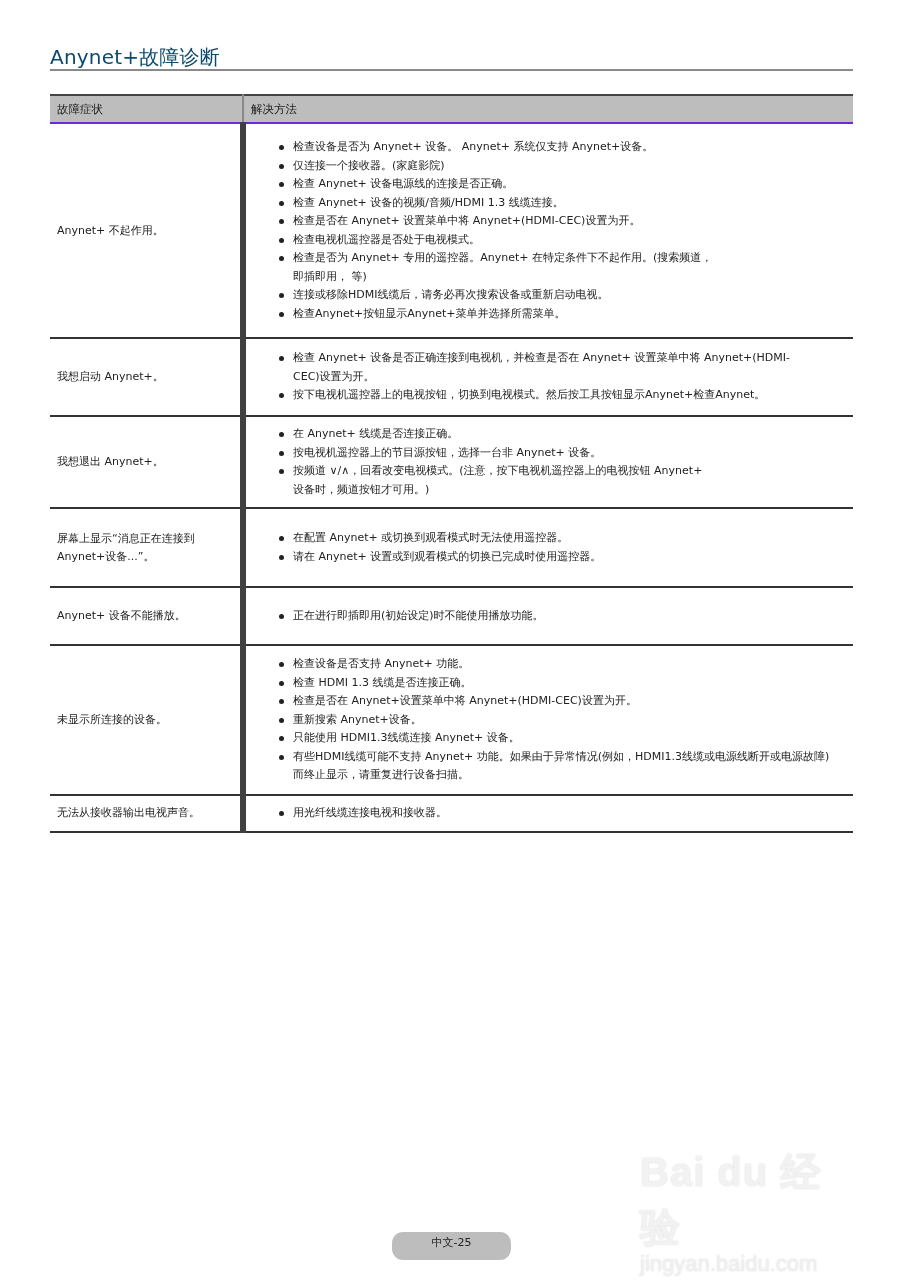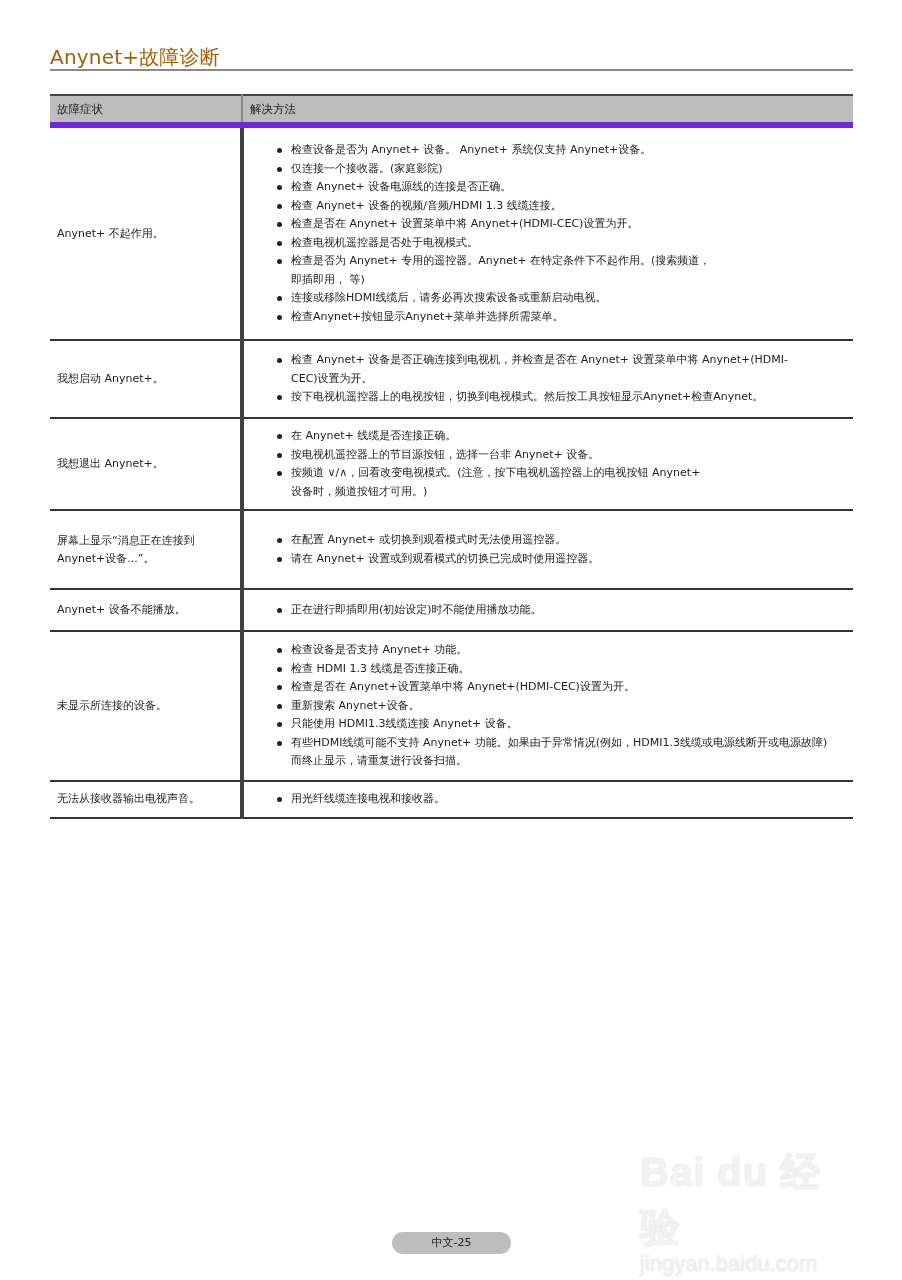--- a/index.html
+++ b/index.html
@@ -1,30 +1,30 @@
 <!DOCTYPE html>
 <html><head>
 <meta charset="utf-8">
 <style>
   html, body { margin:0; padding:0; background:#ffffff; }
   body { width:902px; height:1280px; position:relative; overflow:hidden;
          font-family:"DejaVu Sans", "Liberation Sans", sans-serif; color:#222; }
-  .title { position:absolute; left:50px; top:44px; font-size:20px; color:#a16207; letter-spacing:0.2px; }
+  .title { position:absolute; left:50px; top:44px; font-size:20px; color:#0c4a6e; letter-spacing:0.2px; }
   .title-rule { position:absolute; left:50px; top:69px; width:803px; height:2px; background:#8a8a8a; }
   table.tbl { position:absolute; left:50px; top:94px; width:803px; border-collapse:collapse; font-size:11px; }
   table.tbl th { background:#bdbdbd; text-align:left; font-weight:normal; height:26px; padding:0 7px;
-                 border-top:2px solid #444; border-bottom:6px solid #6d28d9; font-size:11.5px; }
+                 border-top:2px solid #444; border-bottom:2px solid #6d28d9; font-size:11.5px; }
   table.tbl td { vertical-align:middle; padding:0 7px; border-bottom:2px solid #333; }
-  .c1 { width:176px; border-right:4px solid #404040; }
+  .c1 { width:176px; border-right:6px solid #404040; }
   th.c1 { border-right:2px solid #888; }
   td.c1 { line-height:18px; }
   ul.bl { margin:8px; padding:0 0 0 18px; list-style:none; }
   ul.bl li { position:relative; line-height:18.5px; padding-left:14px; }
   ul.bl li::before { content:""; position:absolute; left:0; top:7px; width:5px; height:5px; border-radius:50%; background:#222; }
-  .page-pill { position:absolute; left:392px; top:1232px; width:119px; height:22px; border-radius:11px; background:#bdbdbd;
+  .page-pill { position:absolute; left:392px; top:1232px; width:119px; height:28px; border-radius:11px; background:#bdbdbd;
                text-align:center; line-height:22px; font-size:11px; color:#222; }
   .watermark { position:absolute; left:640px; top:1145px; width:210px; height:90px; color:#efefef; }
   .wm-logo { font-size:40px; font-weight:bold; font-family:"Liberation Sans", sans-serif; color:#f2f2f2;
              text-shadow:0 0 2px #d8d8d8; letter-spacing:1px; }
   .wm-url { font-size:22px; font-family:"Liberation Sans", sans-serif; color:#f0f0f0; text-shadow:0 0 2px #d8d8d8; margin-top:-4px; }
 </style>
 </head>
 <body>
 
 <div class="title">Anynet+故障诊断</div>
@@ -75,21 +75,21 @@
     </tr>
     <tr style="height:79px">
       <td class="c1">屏幕上显示“消息正在连接到Anynet+设备...”。</td>
       <td>
         <ul class="bl">
           <li>在配置 Anynet+ 或切换到观看模式时无法使用遥控器。</li>
           <li>请在 Anynet+ 设置或到观看模式的切换已完成时使用遥控器。</li>
         </ul>
       </td>
     </tr>
-    <tr style="height:42px">
+    <tr style="height:58px">
       <td class="c1">Anynet+ 设备不能播放。</td>
       <td>
         <ul class="bl">
           <li>正在进行即插即用(初始设定)时不能使用播放功能。</li>
         </ul>
       </td>
     </tr>
     <tr style="height:150px">
       <td class="c1">未显示所连接的设备。</td>
       <td>

